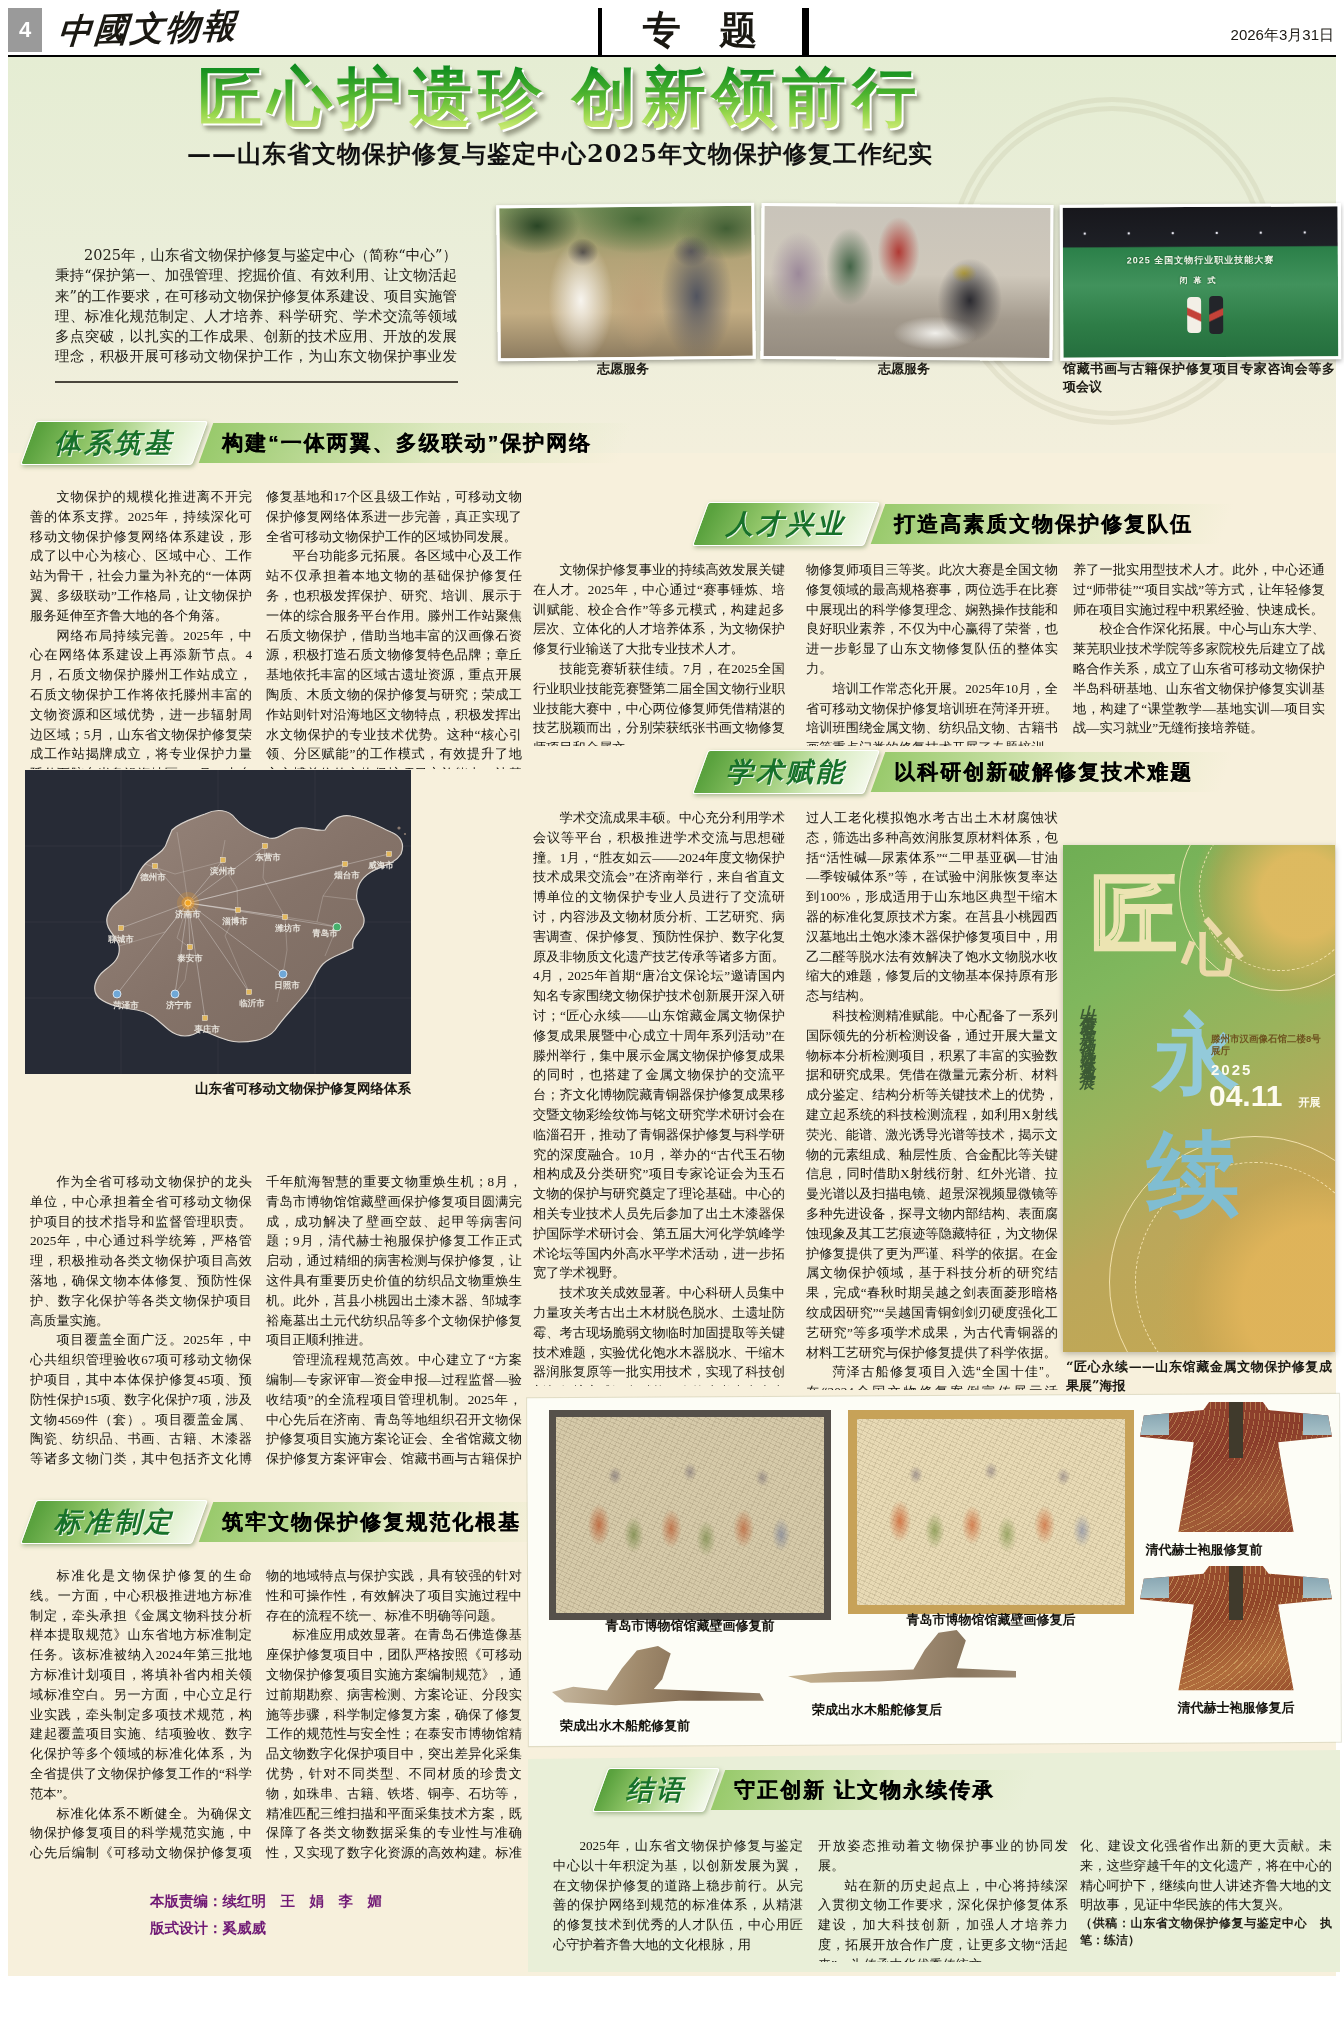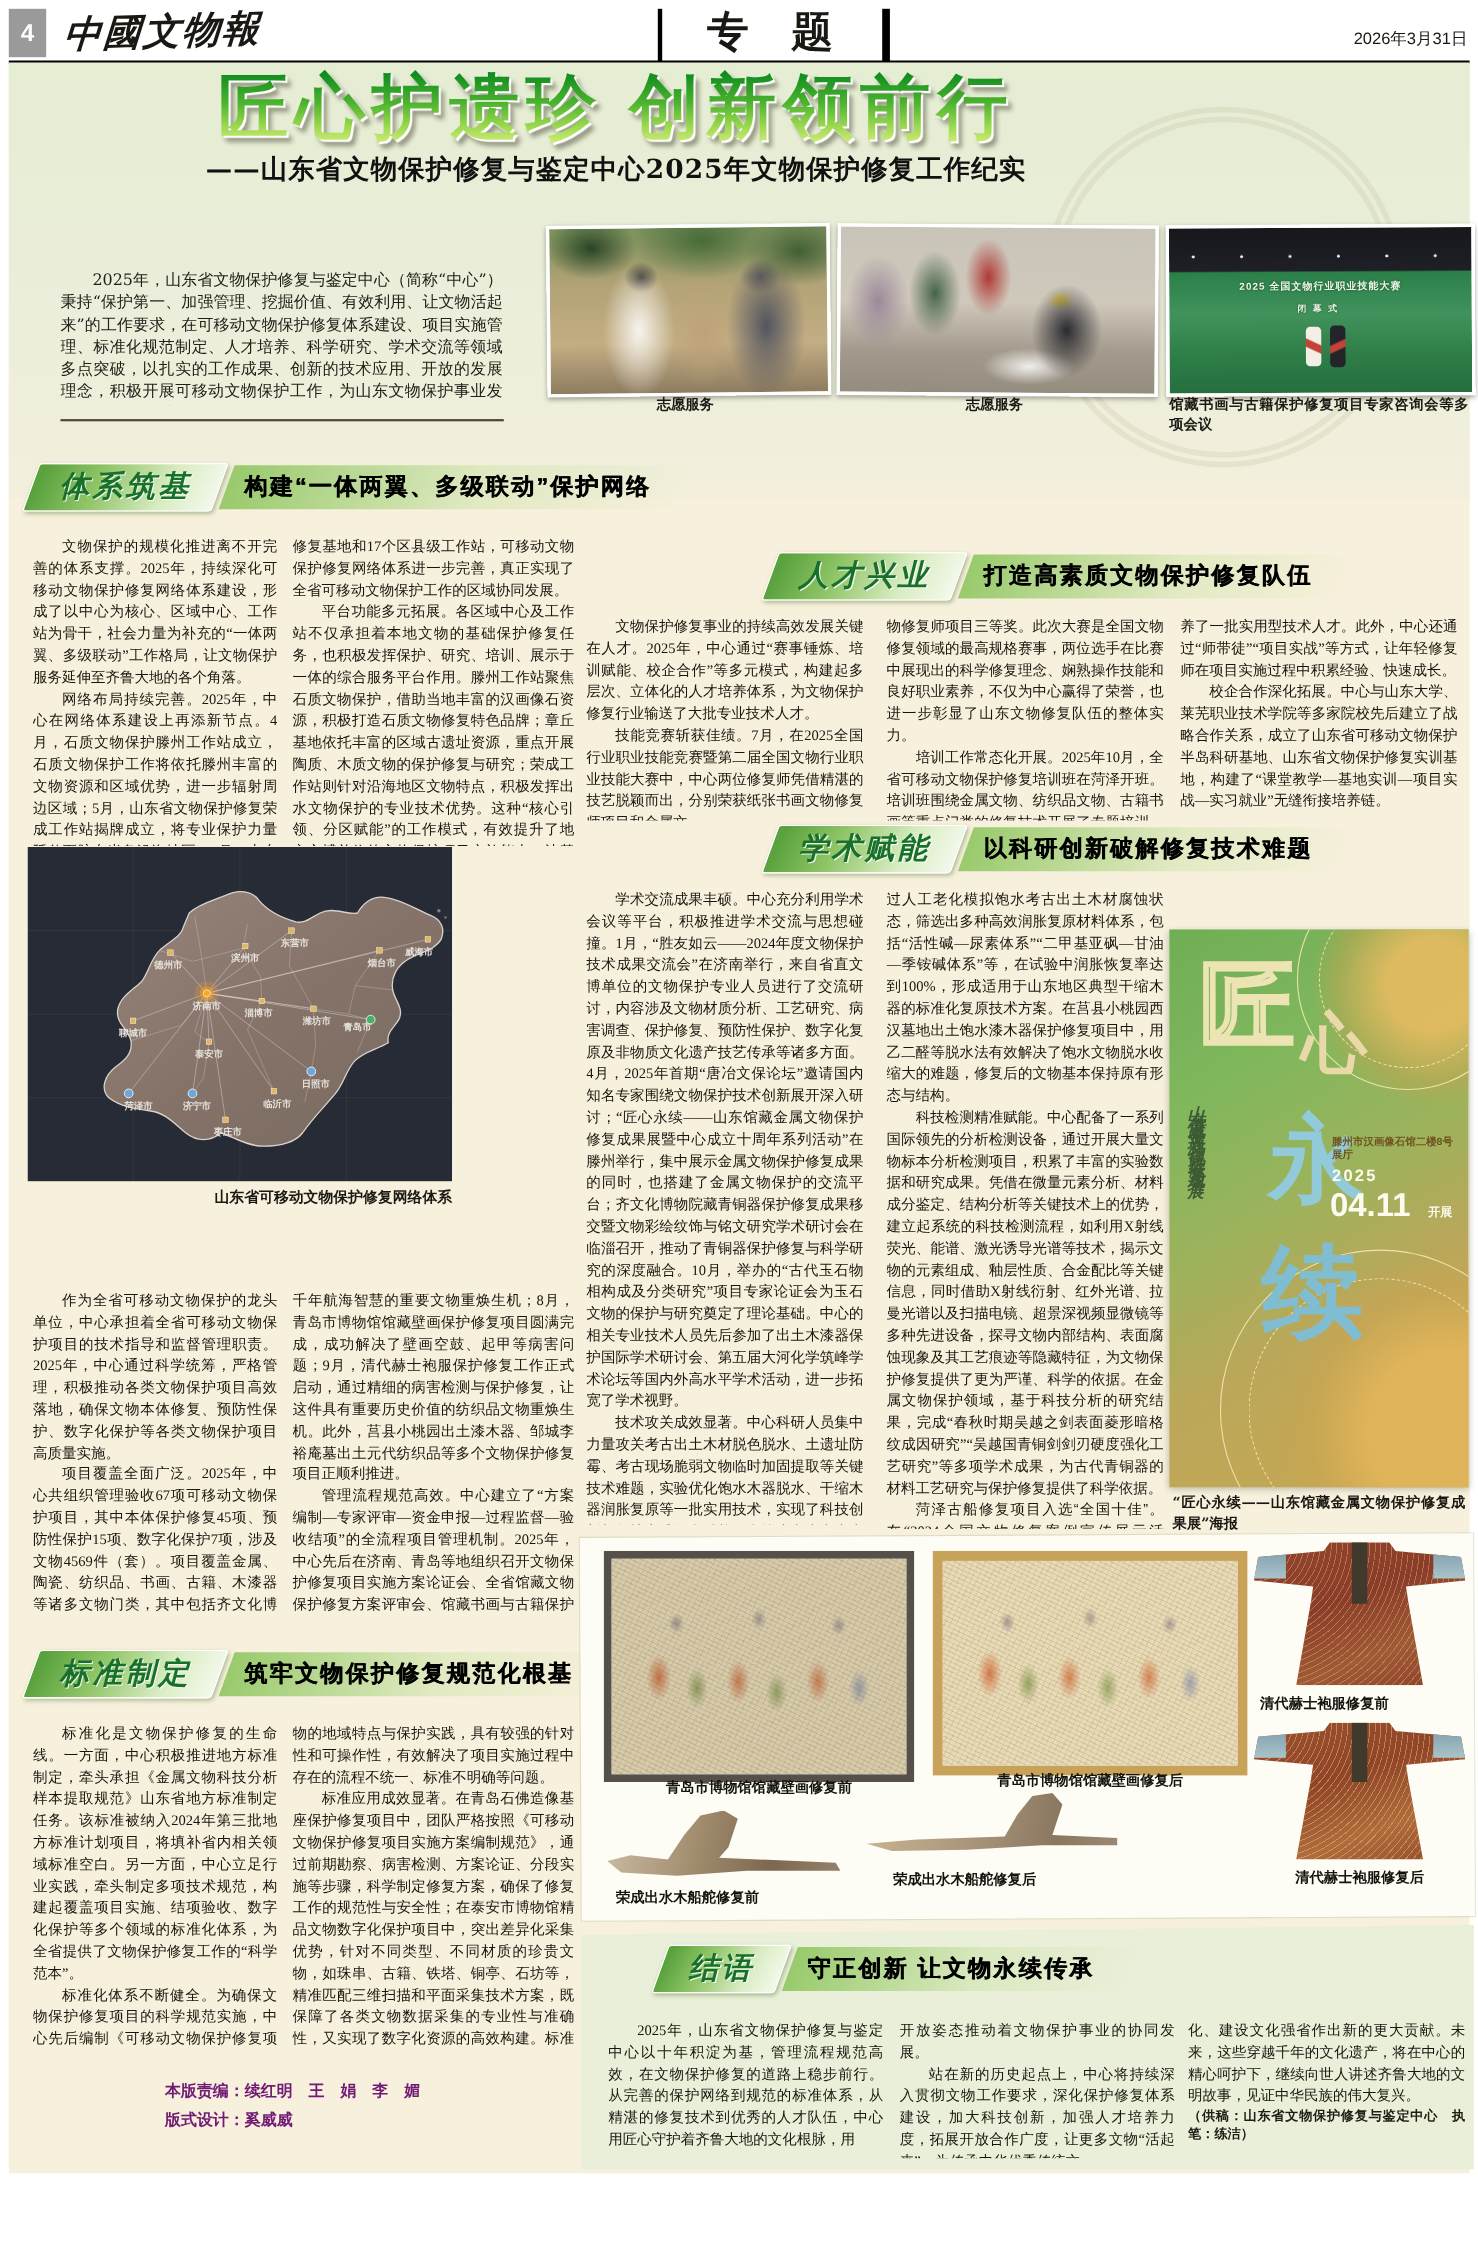--- a/index.html
+++ b/index.html
@@ -387,21 +387,21 @@
         <div class="collar"></div>
       </div>
   </div>
   <div class="gcap abs" style="left:1140px;top:1700px;width:192px;text-align:center;">清代赫士袍服修复后</div>
 
   <div class="abs jieyu-panel"></div>
   <div class="abs sechead" style="left:600px;top:1768px;">
     <div class="sectag"><span>结语</span></div><div class="sectitle"><span>守正创新  让文物永续传承</span></div>
   </div>
   <div class="abs col" style="left:553px;top:1836px;width:250px;height:126px;">
-      <p class="para">2025年，山东省文物保护修复与鉴定中心以十年积淀为基，管理流程规范高效，在文物保护修复的道路上稳步前行。从完善的保护网络到规范的标准体系，从精湛的修复技术到优秀的人才队伍，中心用匠心守护着齐鲁大地的文化根脉，用</p>
+      <p class="para">2025年，山东省文物保护修复与鉴定中心以十年积淀为基，以创新发展为翼，在文物保护修复的道路上稳步前行。从完善的保护网络到规范的标准体系，从精湛的修复技术到优秀的人才队伍，中心用匠心守护着齐鲁大地的文化根脉，用</p>
     </div>
   <div class="abs col" style="left:818px;top:1836px;width:250px;height:126px;">
       <p class="para cont">开放姿态推动着文物保护事业的协同发展。</p>
       <p class="para">站在新的历史起点上，中心将持续深入贯彻文物工作要求，深化保护修复体系建设，加大科技创新，加强人才培养力度，拓展开放合作广度，让更多文物“活起来”，为传承中华优秀传统文</p>
     </div>
   <div class="abs col" style="left:1080px;top:1836px;width:252px;height:126px;">
     <div>
         <p class="para cont">化、建设文化强省作出新的更大贡献。未来，这些穿越千年的文化遗产，将在中心的精心呵护下，继续向世人讲述齐鲁大地的文明故事，见证中华民族的伟大复兴。</p>
       </div>
     <div class="jieyu-note">（供稿：山东省文物保护修复与鉴定中心　执笔：练洁）</div>

